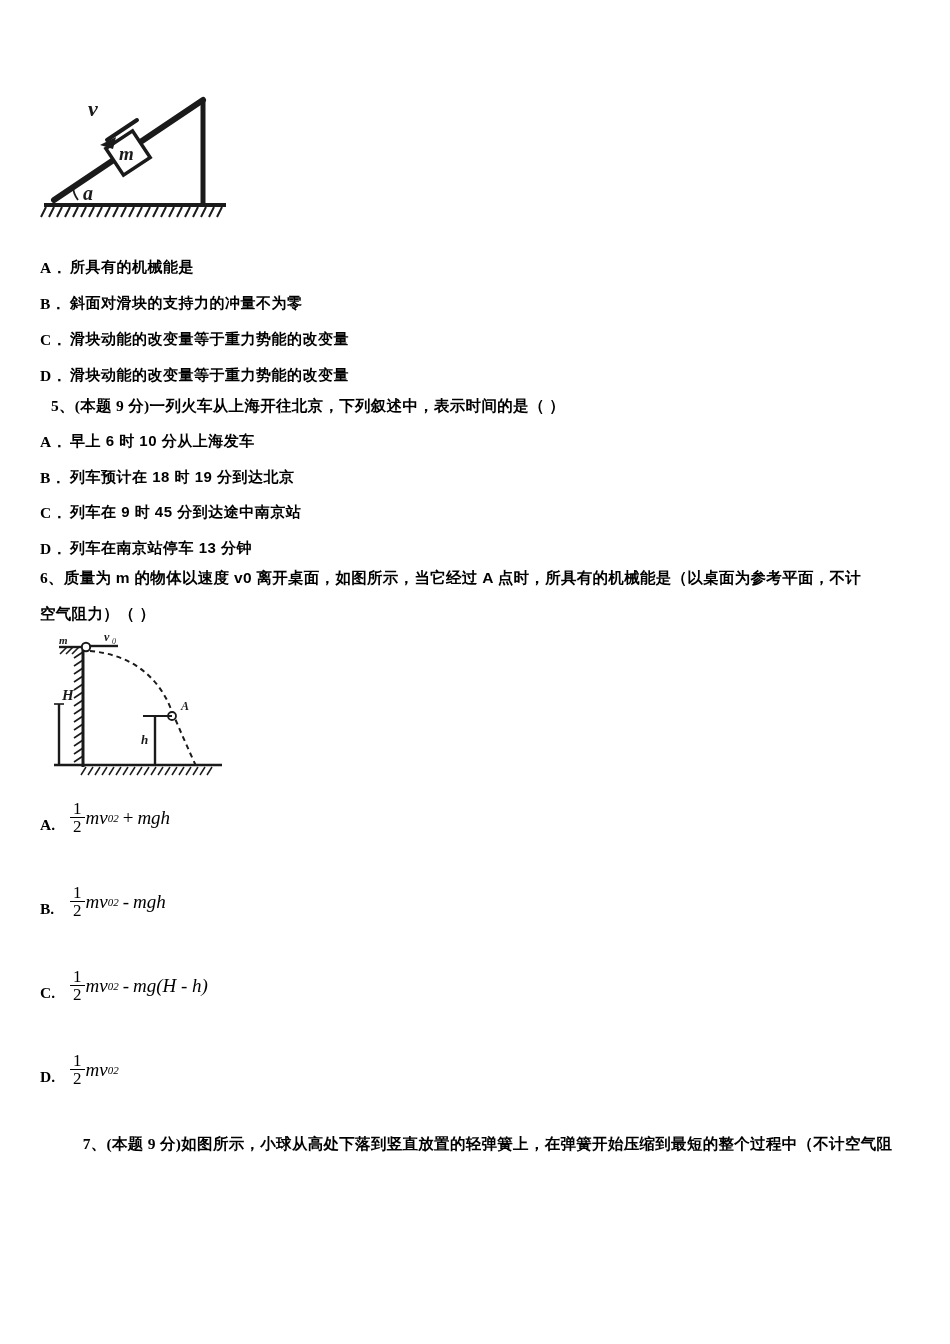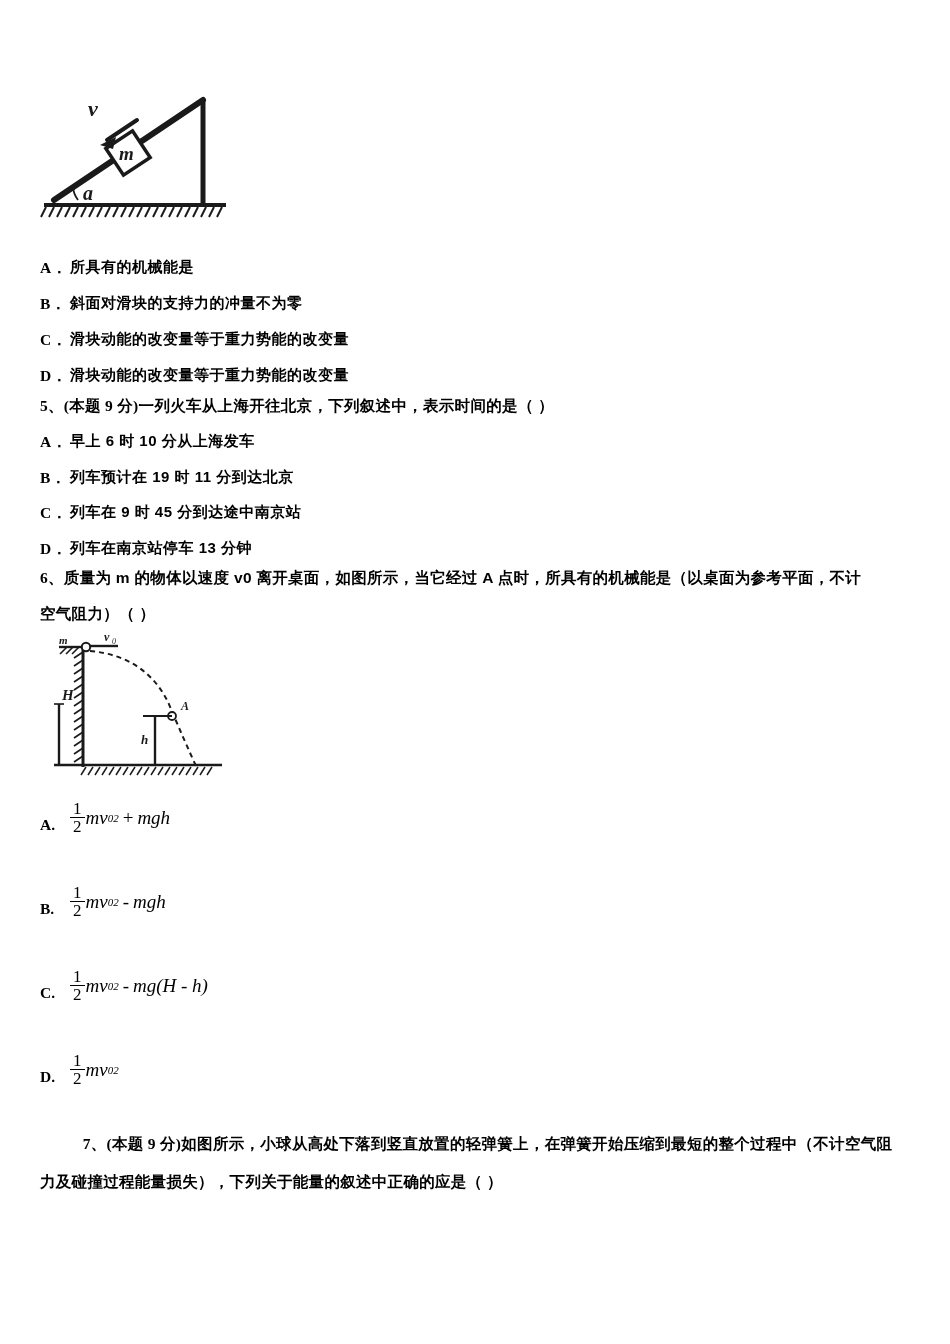--- a/index.html
+++ b/index.html
@@ -168,31 +168,31 @@
   </div>
   <div class="opt-row" style="top:330px;">
     <span class="opt-label">C．</span>
     <span class="opt-text">滑块动能的改变量等于重力势能的改变量</span>
   </div>
   <div class="opt-row" style="top:366px;">
     <span class="opt-label">D．</span>
     <span class="opt-text">滑块动能的改变量等于重力势能的改变量</span>
   </div>
 
-  <div class="q-stem" style="top:396px; line-height:1.3;">
+  <div class="q-stem" style="top:396px; line-height:1.3;margin-left:11px;">
     <span class="q-num">5、</span><span class="q-num">(本题 9 分)</span><span>一列火车从上海开往北京，下列叙述中，表示时间的是（ ）</span>
   </div>
 
   <div class="opt-row" style="top:432px;">
     <span class="opt-label">A．</span>
     <span class="opt-text">早上 6 时 10 分从上海发车</span>
   </div>
   <div class="opt-row" style="top:468px;">
     <span class="opt-label">B．</span>
-    <span class="opt-text">列车预计在 19 时 11 分到达北京</span>
+    <span class="opt-text">列车预计在 18 时 19 分到达北京</span>
   </div>
   <div class="opt-row" style="top:503px;">
     <span class="opt-label">C．</span>
     <span class="opt-text">列车在 9 时 45 分到达途中南京站</span>
   </div>
   <div class="opt-row" style="top:539px;">
     <span class="opt-label">D．</span>
     <span class="opt-text">列车在南京站停车 13 分钟</span>
   </div>
 
@@ -335,17 +335,14 @@
         <span class="sub">0</span>
         <span class="sup">2</span>
       <span class="opsign"></span>
       <span></span>
     </span>
   </div>
 
   <div class="q-stem" style="top:1134px; line-height:1.28; width:895px;text-align:center;">
     <span class="q-num">7、</span><span class="q-num">(本题 9 分)</span><span>如图所示，小球从高处下落到竖直放置的轻弹簧上，在弹簧开始压缩到最短的整个过程中（不计空气阻</span>
   </div>
-  <div class="q-stem" style="top:1172px; line-height:1.28;">
-    <span>力及碰撞过程能量损失），下列关于能量的叙述中正确的应是（  ）</span>
-  </div>
 
 </div>
 
 </body></html>

